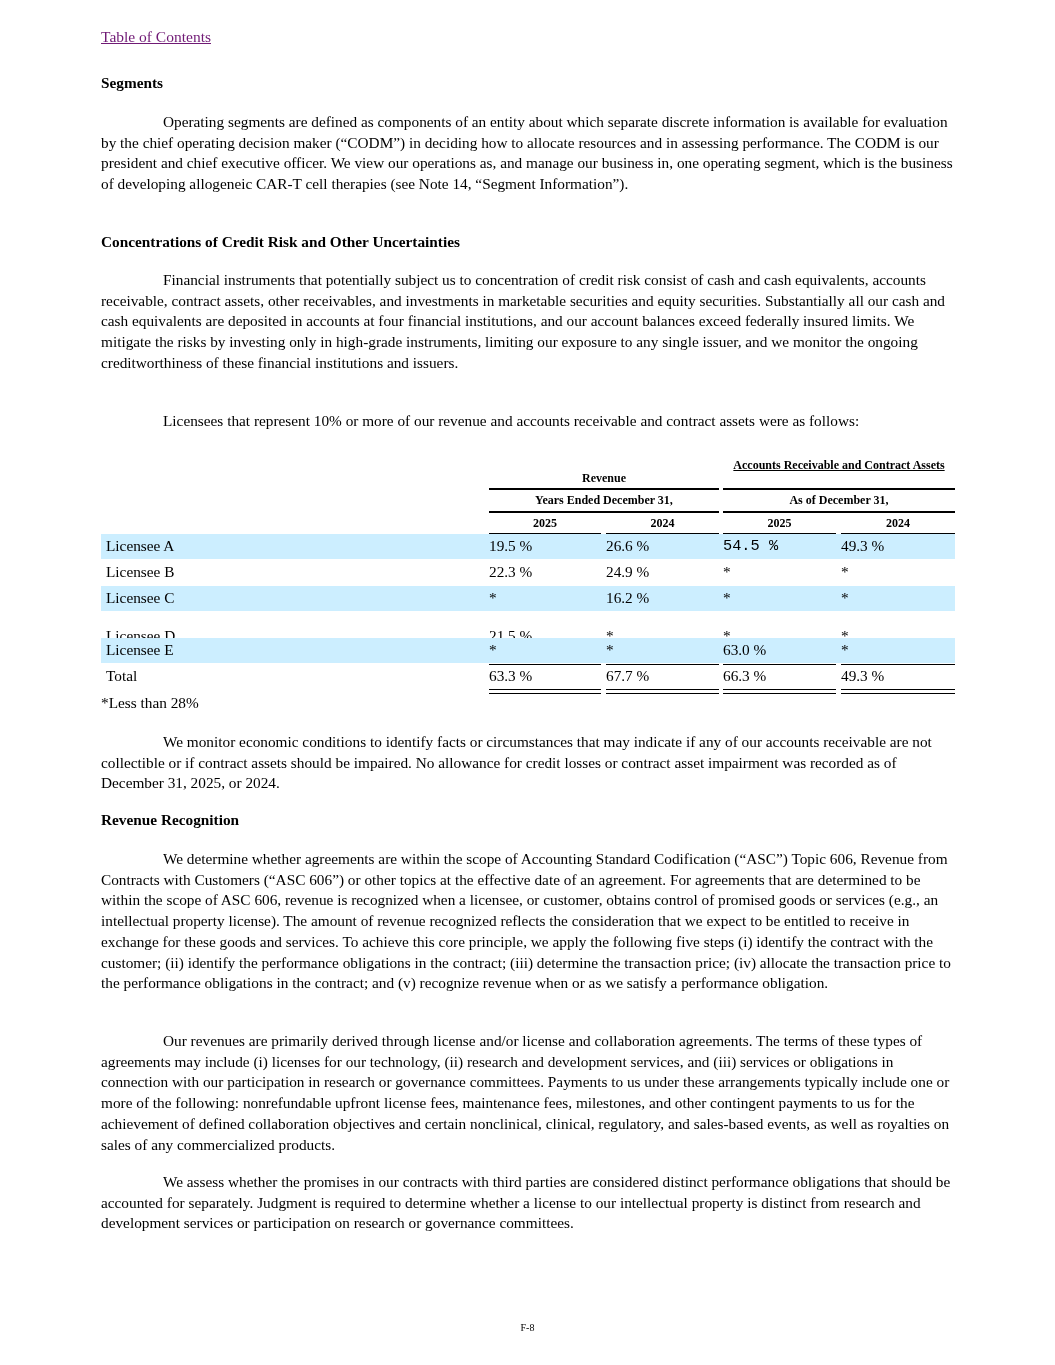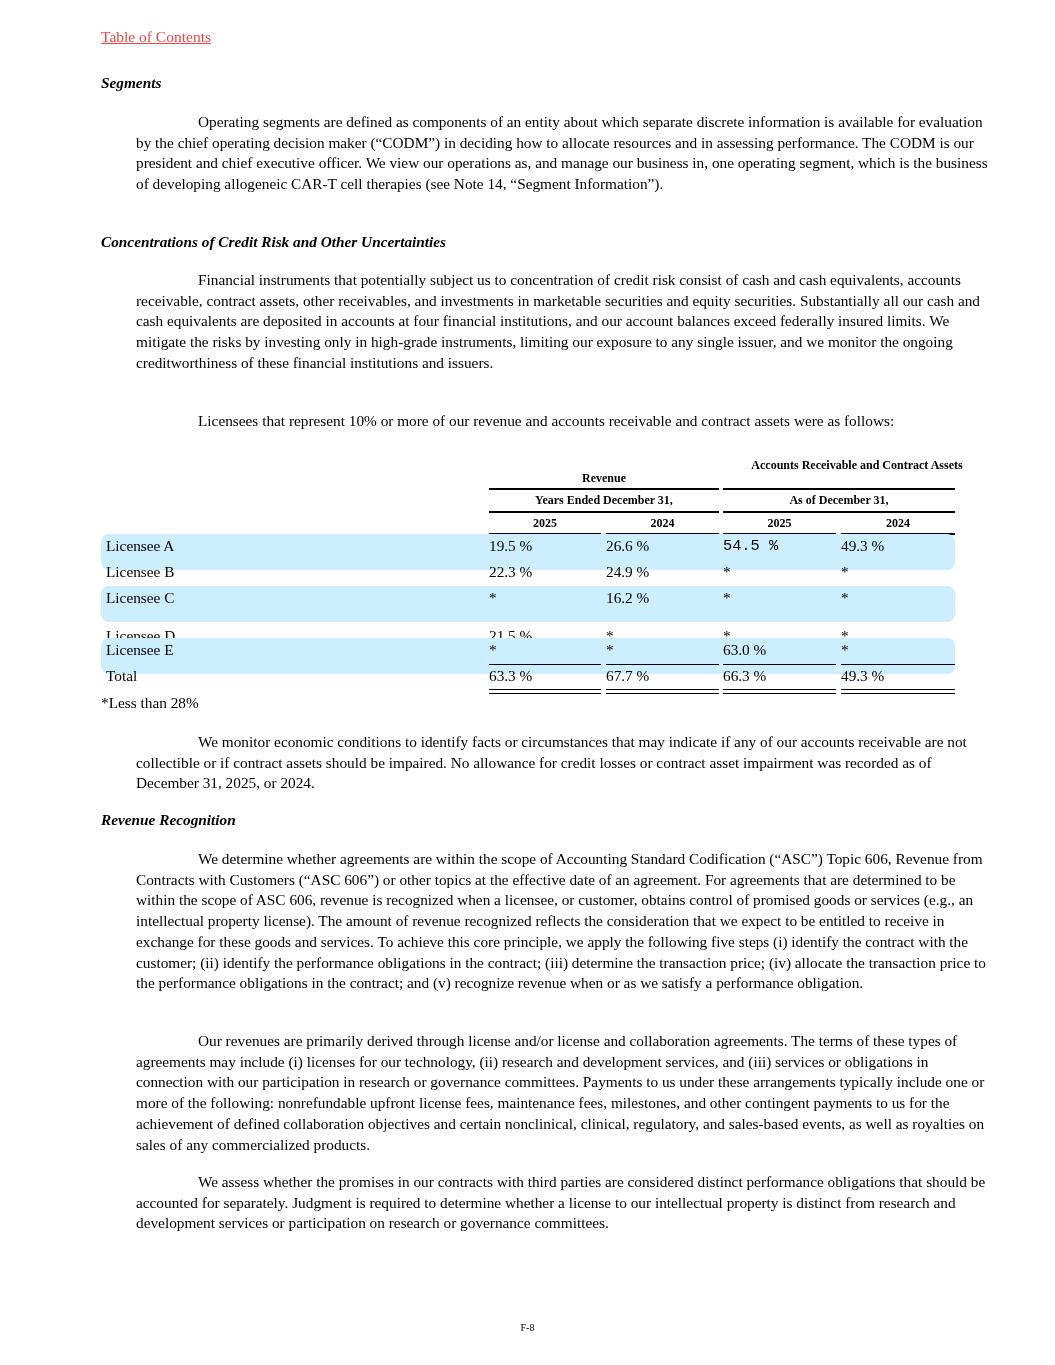--- a/index.html
+++ b/index.html
@@ -1,37 +1,37 @@
 <!DOCTYPE html>
 <html><head>
 <meta charset="utf-8">
 <style>
   html, body { margin: 0; padding: 0; background: #ffffff; }
   body {
     width: 1055px; height: 1365px; position: relative; overflow: hidden;
     font-family: "Liberation Serif", serif; color: #000; font-size: 15.3px;
   }
   .toc {
-    position: absolute; left: 101px; top: 28px; color: #ef4444;
+    position: absolute; left: 101px; top: 28px; color: #701a75;
     text-decoration: underline; font-size: 15.5px; cursor: pointer;
   }
   .heading {
-    position: absolute; left: 101px; font-weight: bold; font-style: italic; font-size: 15.3px;
+    position: absolute; left: 101px; font-weight: bold; font-size: 15.3px;
   }
   .para {
     position: absolute; left: 101px; width: 854px; line-height: 20.7px; margin: 0;
     text-align: left;
   }
-  .indent { text-indent: 62px; margin-left: 35px; }
+  .indent { text-indent: 62px; }
   
   .tbl { position: absolute; left: 101px; top: 456px; width: 854px; }
   .hdr { position: absolute; font-weight: bold; font-size: 12px; text-align: center; line-height: 13px; }
   .rule { position: absolute; height: 0; border-top: 2px solid #000; }
   .rule-thin { position: absolute; height: 0; border-top: 1.5px solid #000; }
-  .row { position: absolute; left: 0; width: 854px; height: 36px; border-radius: 8px; }
+  .row { position: absolute; left: 0; width: 854px; height: 25px; }
   .row.shade { background: #cceeff; }
   .cell-label { position: absolute; left: 5px; top: 3px; font-size: 15.3px; }
   .cell { position: absolute; top: 3px; font-size: 15.3px; }
   .dbl { position: absolute; height: 3px; border-top: 1.5px solid #000; border-bottom: 1.5px solid #000; }
   .footnote { position: absolute; left: 101px; top: 694px; font-size: 15.3px; }
   .pagenum { position: absolute; left: 0; width: 1055px; top: 1322px; text-align: center; font-size: 10px; }
 </style>
 </head>
 <body>
 
@@ -39,21 +39,21 @@
 
 <div class="heading" style="top:74px;">Segments</div>
 <p class="para indent" style="top:112px;">Operating segments are defined as components of an entity about which separate discrete information is available for evaluation by the chief operating decision maker (“CODM”) in deciding how to allocate resources and in assessing performance. The CODM is our president and chief executive officer. We view our operations as, and manage our business in, one operating segment, which is the business of developing allogeneic CAR-T cell therapies (see Note 14, “Segment Information”).</p>
 
 <div class="heading" style="top:233px;">Concentrations of Credit Risk and Other Uncertainties</div>
 <p class="para indent" style="top:270px;">Financial instruments that potentially subject us to concentration of credit risk consist of cash and cash equivalents, accounts receivable, contract assets, other receivables, and investments in marketable securities and equity securities. Substantially all our cash and cash equivalents are deposited in accounts at four financial institutions, and our account balances exceed federally insured limits. We mitigate the risks by investing only in high-grade instruments, limiting our exposure to any single issuer, and we monitor the ongoing creditworthiness of these financial institutions and issuers.</p>
 <p class="para indent" style="top:411px;">Licensees that represent 10% or more of our revenue and accounts receivable and contract assets were as follows:</p>
 
 <div class="tbl">
   <div class="hdr" style="left:388px; width:230px; top:16px;">Revenue</div>
-  <div class="hdr" style="left:640px; width:232px; top:3px;">Accounts Receivable and Contract Assets</div>
+  <div class="hdr" style="left:622px; width:232px; top:3px;text-decoration:underline;">Accounts Receivable and Contract Assets</div>
   <div class="rule" style="left:388px; width:230px; top:32px;"></div>
   <div class="rule" style="left:622px; width:232px; top:32px;"></div>
 
   <div class="hdr" style="left:388px; width:230px; top:38px;">Years Ended December 31,</div>
   <div class="hdr" style="left:622px; width:232px; top:38px;">As of December 31,</div>
   <div class="rule" style="left:388px; width:230px; top:55px;"></div>
   <div class="rule" style="left:622px; width:232px; top:55px;"></div>
 
   <div class="hdr" style="left:388px; width:112px; top:61px;">2025</div>
   <div class="hdr" style="left:505px; width:113px; top:61px;">2024</div>

